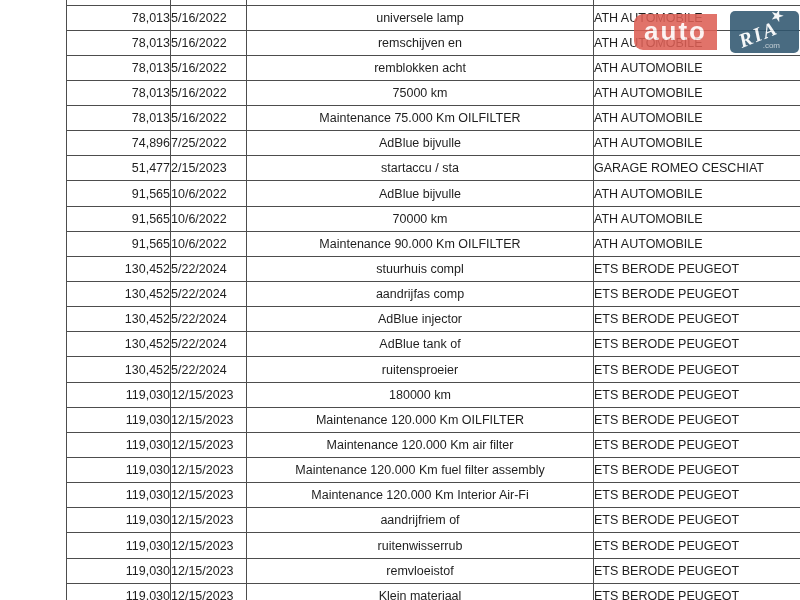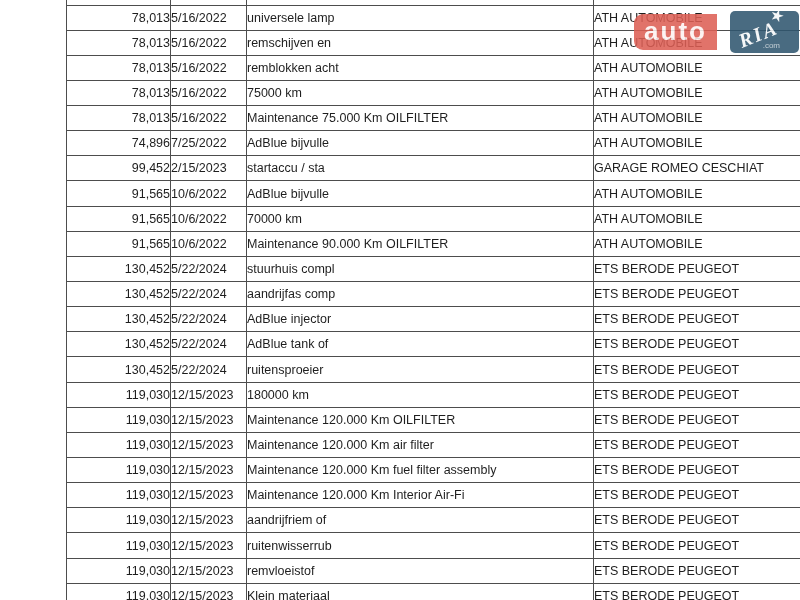--- a/index.html
+++ b/index.html
@@ -30,21 +30,21 @@
     font-size: 12.5px;
     color: #1e1e1e;
     vertical-align: middle;
     white-space: nowrap;
     overflow: hidden;
     box-sizing: border-box;
   }
   table.history td:last-child { border-right: none; }
   td.c-mileage  { text-align: right; padding-right: 13px; }
   td.c-date     { text-align: left; padding-right: 7px; }
-  td.c-desc     { text-align: left;  padding-left: 7px; }
+  td.c-desc     { text-align: center;  padding-left: 7px; }
   td.c-provider { text-align: left;  padding-left: 6px; }
   tr.partial-row td { border-top: none; }
 
   
   .watermark { position: absolute; top: 0; left: 0; width: 800px; height: 600px; pointer-events: none; }
   .wm-auto {
     position: absolute;
     left: 634px; top: 14px;
     width: 83px; height: 36px;
     border-radius: 9px 0 0 9px;
@@ -151,21 +151,21 @@
   </tr>
 
   <tr>
     <td class="c-mileage">74,896</td>
     <td class="c-date">7/25/2022</td>
     <td class="c-desc">AdBlue bijvulle</td>
     <td class="c-provider">ATH AUTOMOBILE</td>
   </tr>
 
   <tr>
-    <td class="c-mileage">99,452</td>
+    <td class="c-mileage">51,477</td>
     <td class="c-date">2/15/2023</td>
     <td class="c-desc">startaccu / sta</td>
     <td class="c-provider">GARAGE ROMEO CESCHIAT</td>
   </tr>
 
   <tr>
     <td class="c-mileage">91,565</td>
     <td class="c-date">10/6/2022</td>
     <td class="c-desc">AdBlue bijvulle</td>
     <td class="c-provider">ATH AUTOMOBILE</td>

